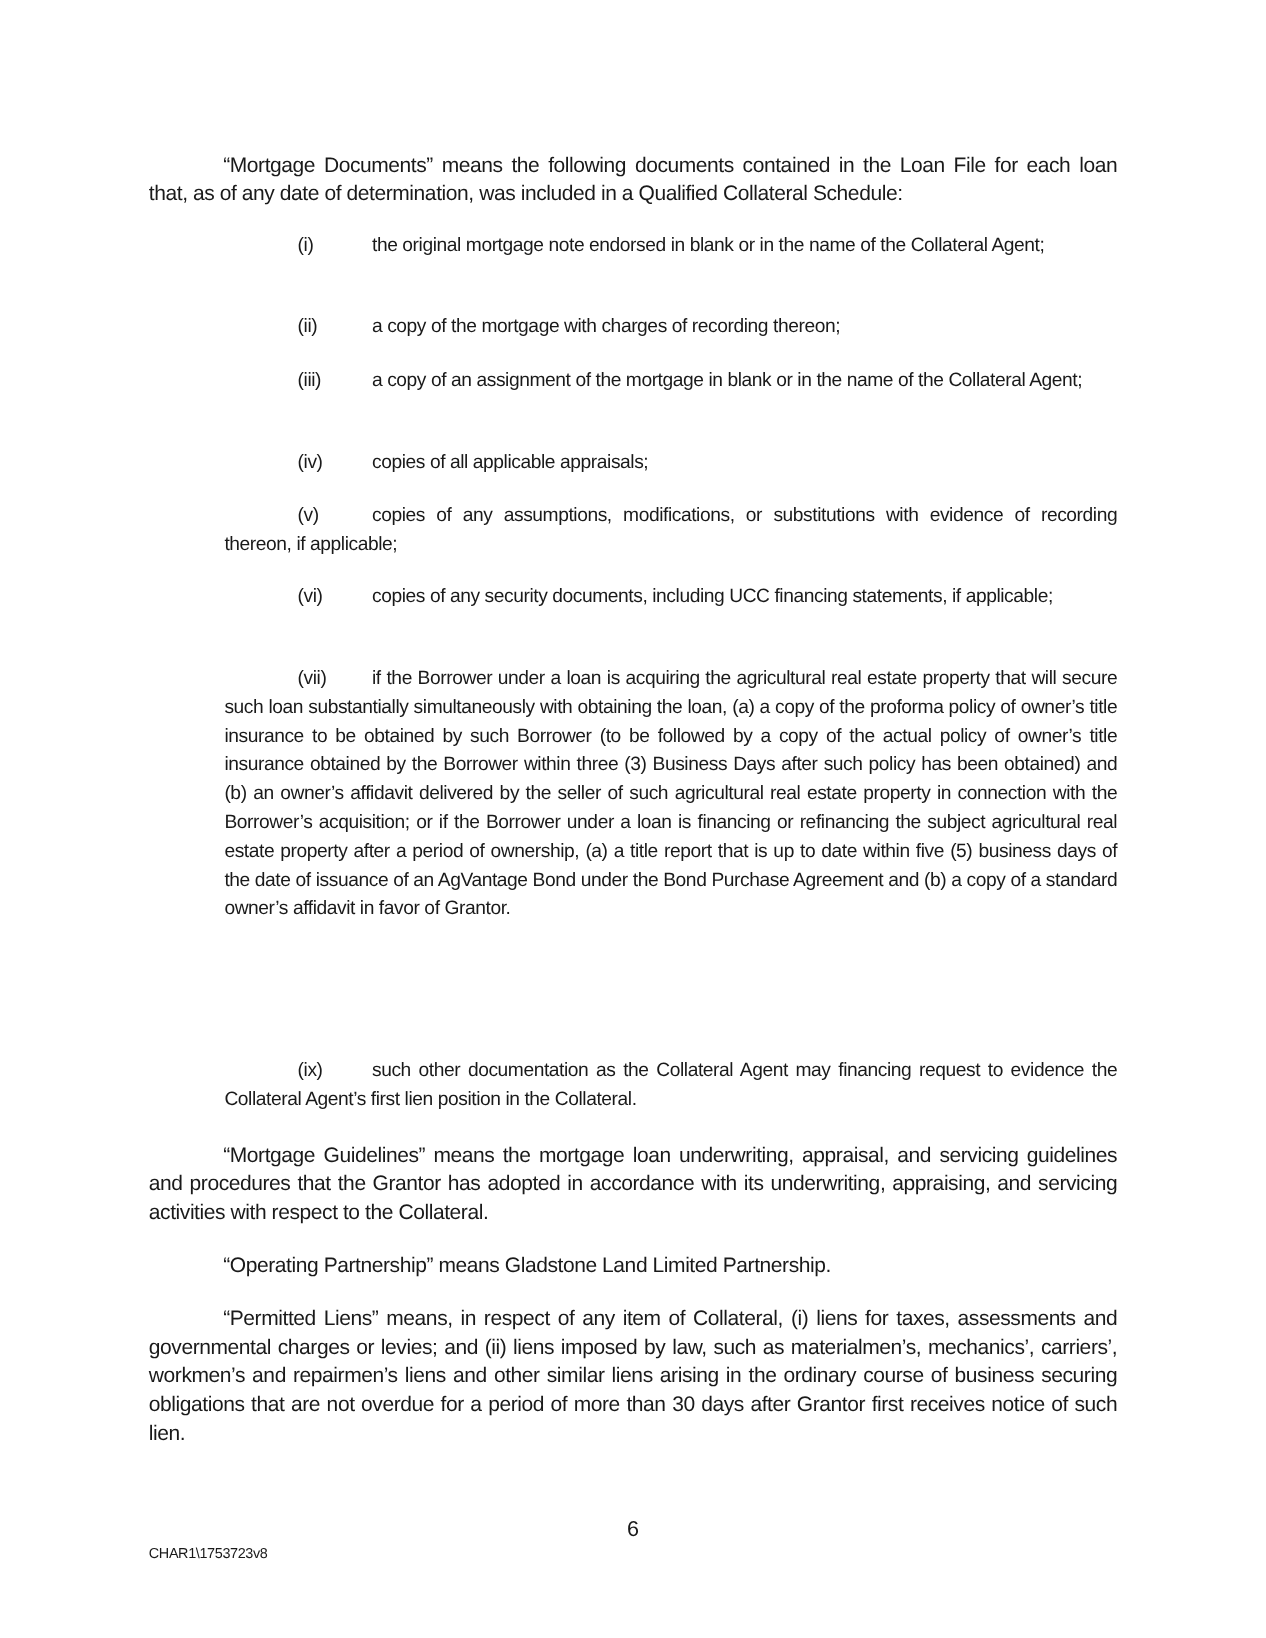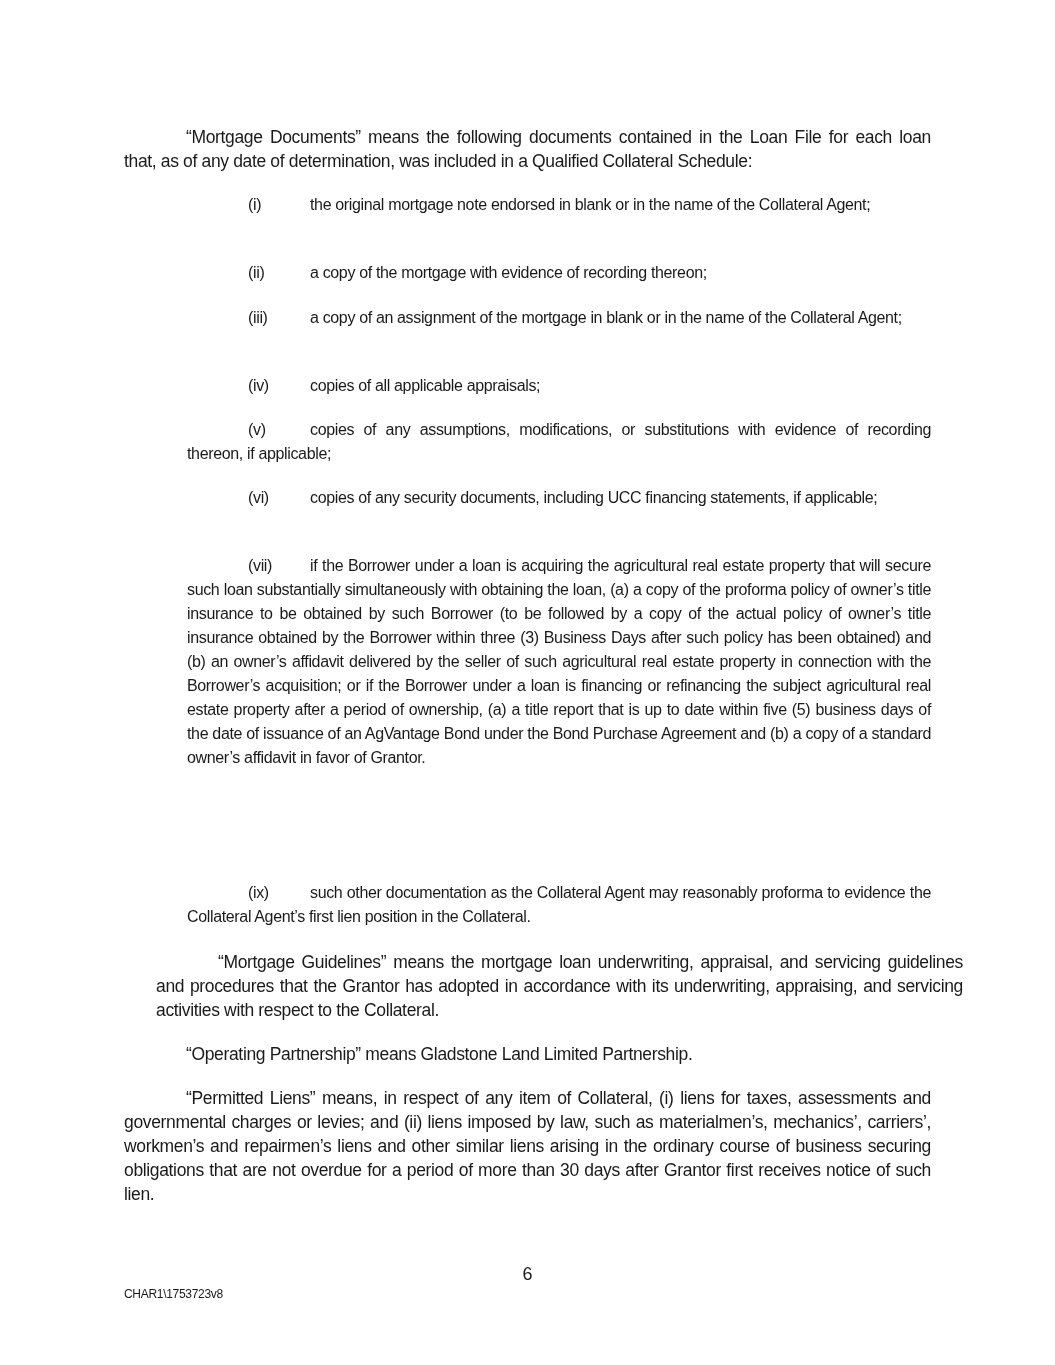--- a/index.html
+++ b/index.html
@@ -18,36 +18,36 @@
 </style>
 </head>
 <body>
 
 <div class="page">
 
   <div class="para first-indent" style="top:125px;">“Mortgage Documents” means the following documents contained in the Loan File for each loan that, as of any date of determination, was included in a Qualified Collateral Schedule:</div>
 
   <div class="item" style="top:193px;"><span class="num">(i)</span><span>the original mortgage note endorsed in blank or in the name of the Collateral Agent;</span></div>
 
-  <div class="item" style="top:261px;"><span class="num">(ii)</span><span>a copy of the mortgage with evidence of recording thereon;</span></div>
+  <div class="item" style="top:261px;"><span class="num">(ii)</span><span>a copy of the mortgage with charges of recording thereon;</span></div>
 
   <div class="item" style="top:374px;"><span class="num">(iv)</span><span>copies of all applicable appraisals;</span></div>
 
   <div class="item" style="top:306px;"><span class="num">(iii)</span><span>a copy of an assignment of the mortgage in blank or in the name of the Collateral Agent;</span></div>
 
   <div class="item" style="top:418px;"><span class="num">(v)</span><span>copies of any assumptions, modifications, or substitutions with evidence of recording thereon, if applicable;</span></div>
 
   <div class="item" style="top:486px;"><span class="num">(vi)</span><span>copies of any security documents, including UCC financing statements, if applicable;</span></div>
 
   <div class="item" style="top:554px;"><span class="num">(vii)</span><span>if the Borrower under a loan is acquiring the agricultural real estate property that will secure such loan substantially simultaneously with obtaining the loan, (a) a copy of the proforma policy of owner’s title insurance to be obtained by such Borrower (to be followed by a copy of the actual policy of owner’s title insurance obtained by the Borrower within three (3) Business Days after such policy has been obtained) and (b) an owner’s affidavit delivered by the seller of such agricultural real estate property in connection with the Borrower’s acquisition; or if the Borrower under a loan is financing or refinancing the subject agricultural real estate property after a period of ownership, (a) a title report that is up to date within five (5) business days of the date of issuance of an AgVantage Bond under the Bond Purchase Agreement and (b) a copy of a standard owner’s affidavit in favor of Grantor.</span></div>
 
 
-  <div class="item" style="top:881px;"><span class="num">(ix)</span><span>such other documentation as the Collateral Agent may reasonably proforma to evidence the Collateral Agent’s first lien position in the Collateral.</span></div>
+  <div class="item" style="top:881px;"><span class="num">(ix)</span><span>such other documentation as the Collateral Agent may financing request to evidence the Collateral Agent’s first lien position in the Collateral.</span></div>
 
-  <div class="para first-indent" style="top:950px;margin-left:32px;">“Mortgage Guidelines” means the mortgage loan underwriting, appraisal, and servicing guidelines and procedures that the Grantor has adopted in accordance with its underwriting, appraising, and servicing activities with respect to the Collateral.</div>
+  <div class="para first-indent" style="top:950px;">“Mortgage Guidelines” means the mortgage loan underwriting, appraisal, and servicing guidelines and procedures that the Grantor has adopted in accordance with its underwriting, appraising, and servicing activities with respect to the Collateral.</div>
 
   <div class="para first-indent" style="top:1042px;">“Operating Partnership” means Gladstone Land Limited Partnership.</div>
 
   <div class="para first-indent" style="top:1086px;">“Permitted Liens” means, in respect of any item of Collateral, (i) liens for taxes, assessments and governmental charges or levies; and (ii) liens imposed by law, such as materialmen’s, mechanics’, carriers’, workmen’s and repairmen’s liens and other similar liens arising in the ordinary course of business securing obligations that are not overdue for a period of more than 30 days after Grantor first receives notice of such lien.</div>
 
   <div class="pagenum">6</div>
   <div class="footer">CHAR1\1753723v8</div>
 </div>
 
 </body></html>

